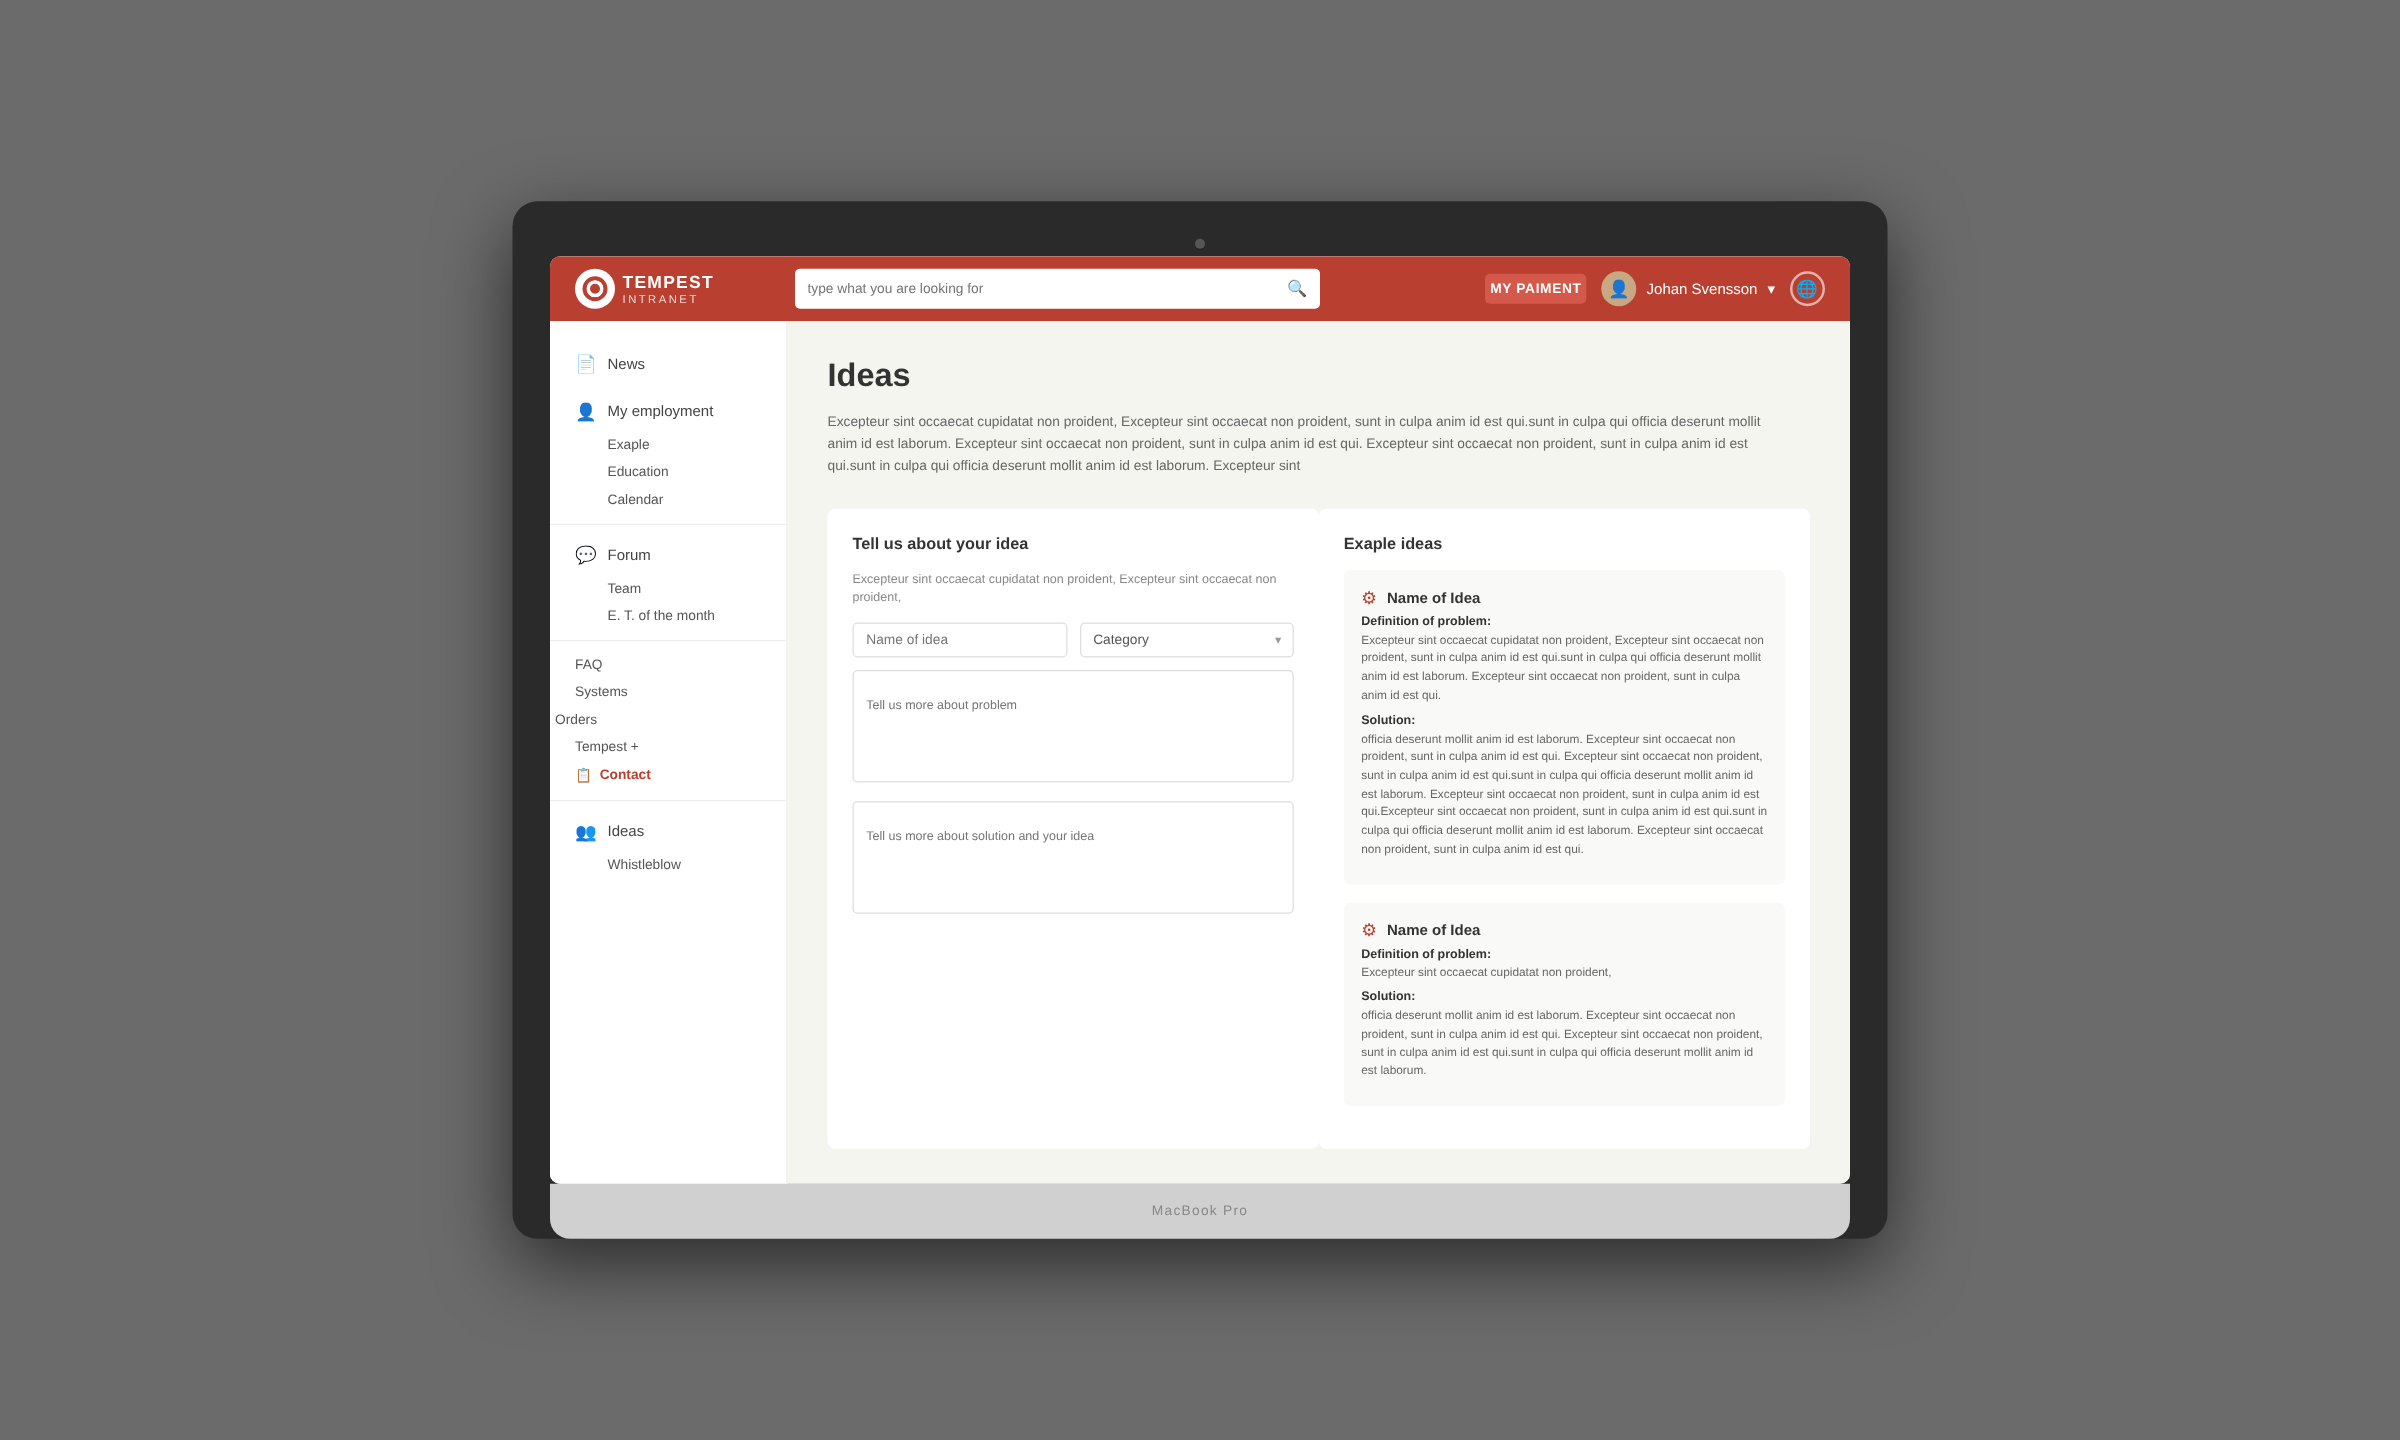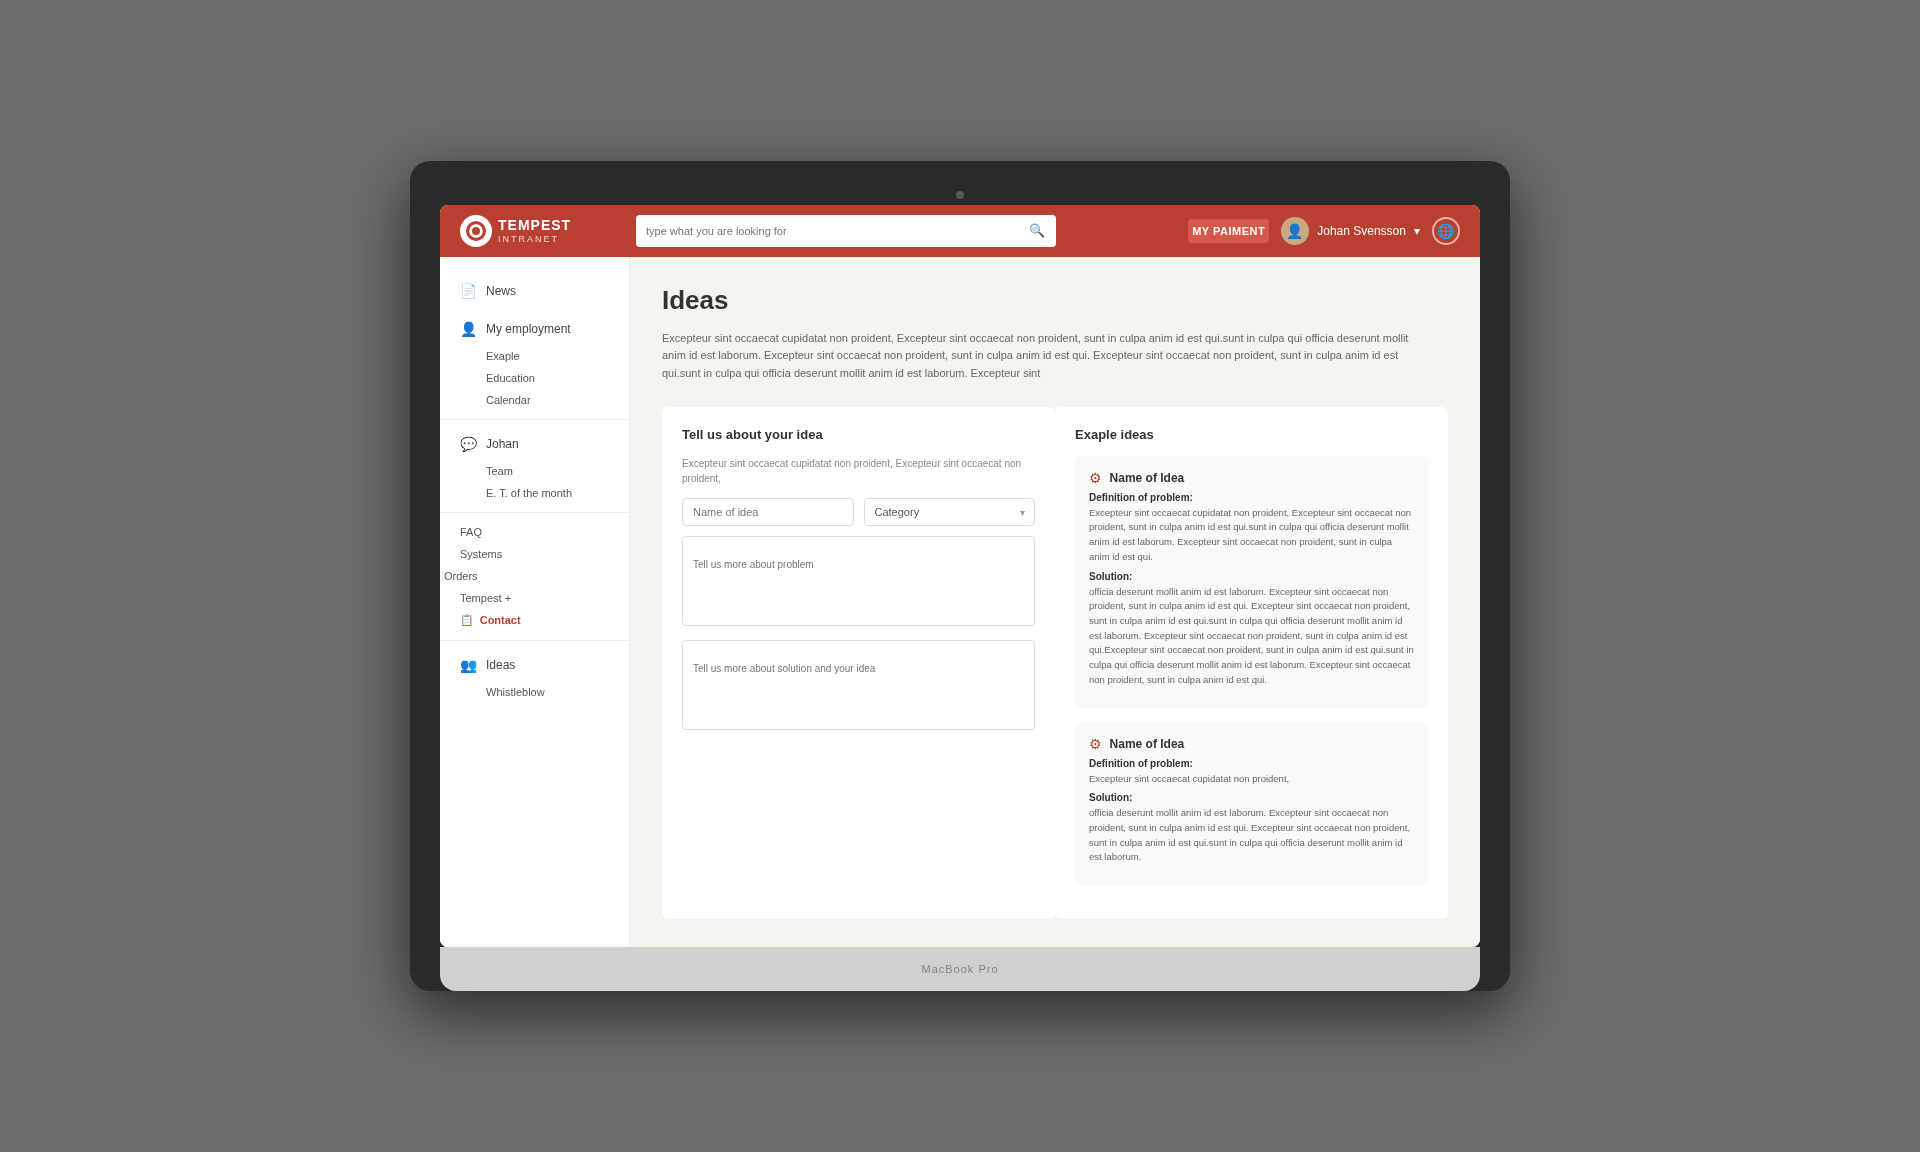--- a/index.html
+++ b/index.html
@@ -375,21 +375,21 @@
             <div class="sidebar-child">Exaple</div>
             <div class="sidebar-child">Education</div>
             <div class="sidebar-child">Calendar</div>
           </div>
 
           <div class="sidebar-divider"></div>
 
           <div class="sidebar-section">
             <div class="sidebar-item">
               <span class="sidebar-icon">💬</span>
-              <span>Johan</span>
+              <span>Forum</span>
             </div>
             <div class="sidebar-child">Team</div>
             <div class="sidebar-child">E. T. of the month</div>
           </div>
 
           <div class="sidebar-divider"></div>
 
           <div class="sidebar-section">
             <div class="sidebar-child" style="padding-left:20px;">FAQ</div>
             <div class="sidebar-child" style="padding-left:20px;">Systems</div>

